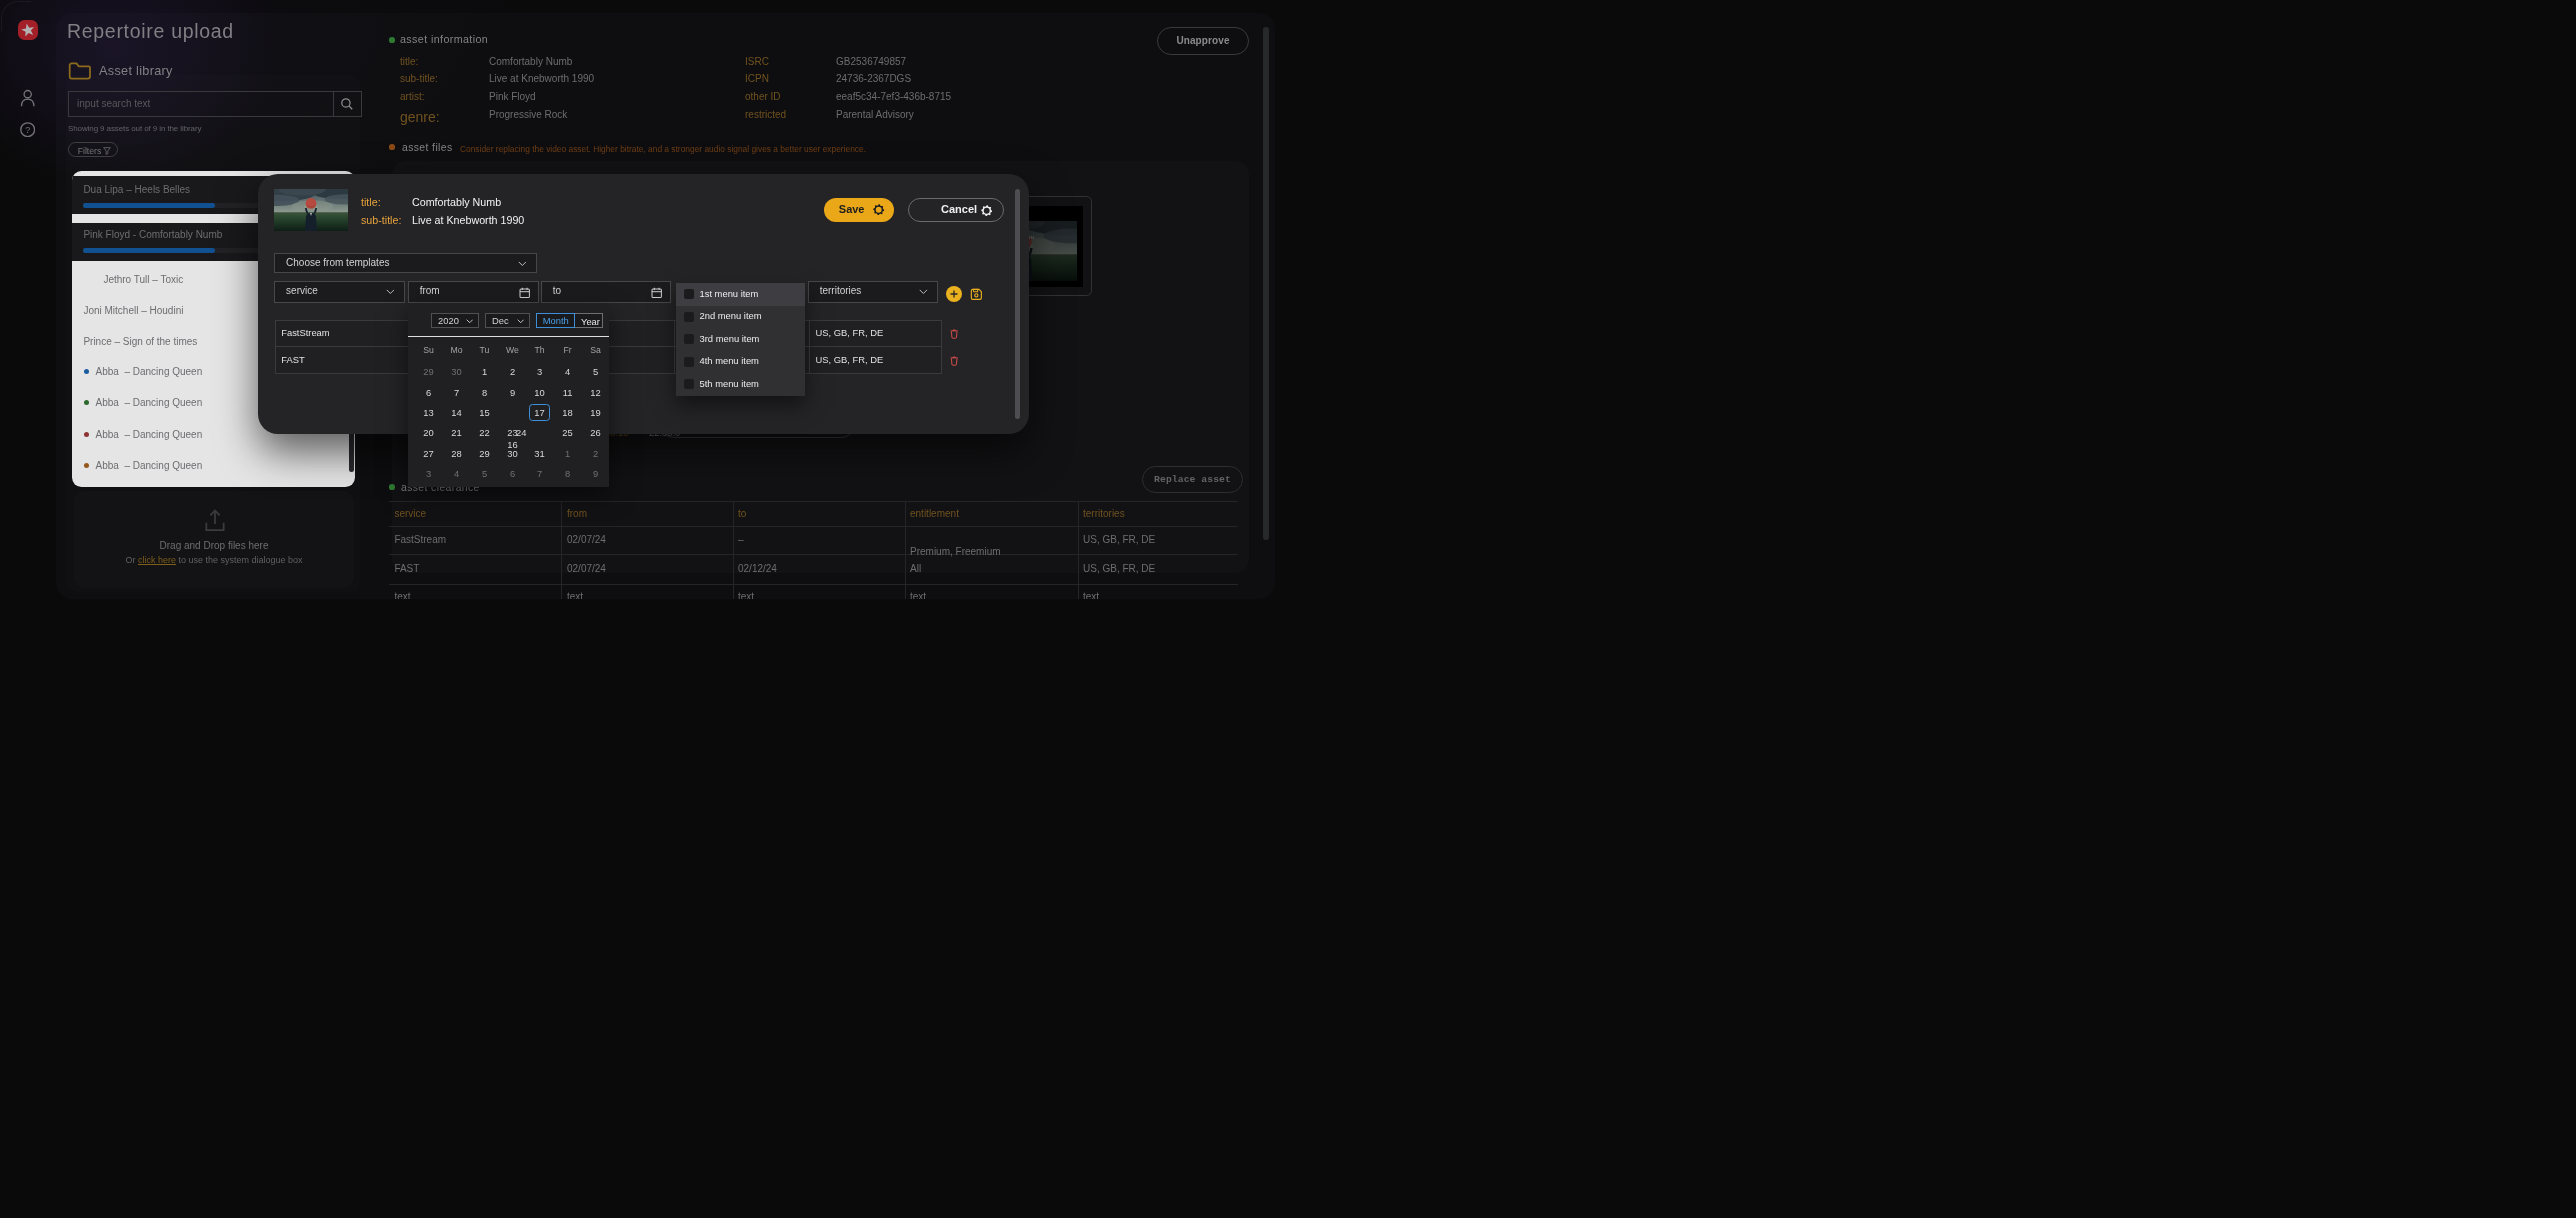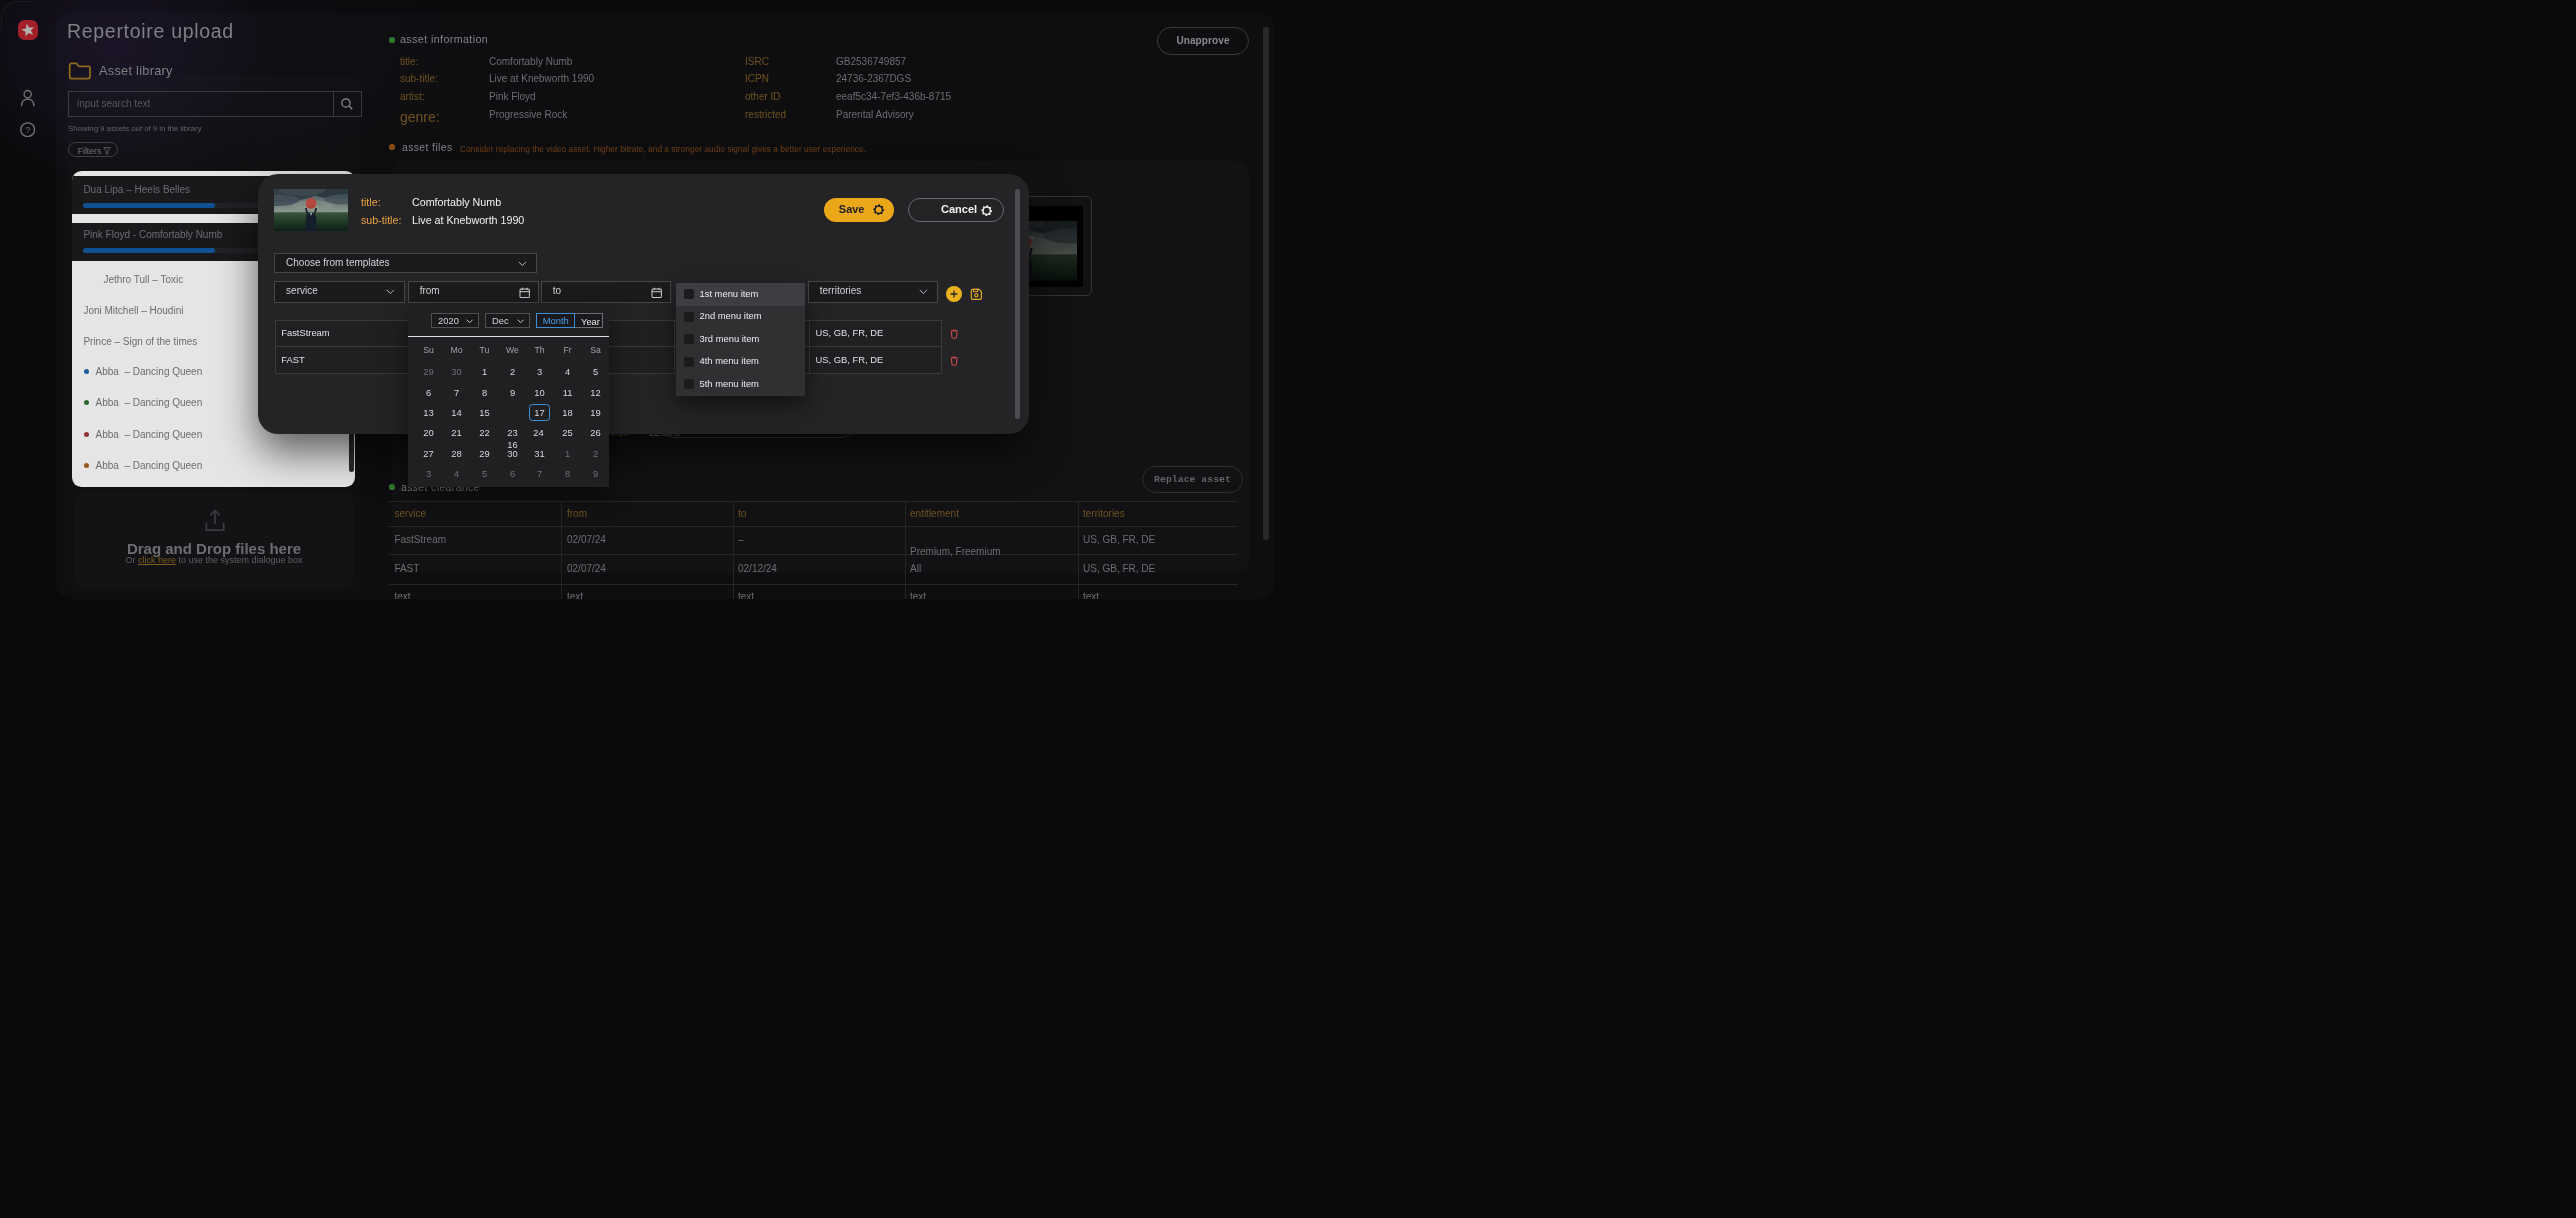--- a/index.html
+++ b/index.html
@@ -80,21 +80,21 @@
   <div class="abs" style="left:23.5px; top:289px; font-size:10px; color:#6d6d71;">Abba&nbsp; – Dancing Queen</div>
   <div class="abs" style="left:277px; top:261px; width:5px; height:40px; background:#2a2a2e; border-radius:2.7px;"></div>
 </div>
 
 <div class="abs z3" style="left:74px; top:491px; width:280px; height:97px; background:#131315; border-radius:10.7px;">
   <svg class="abs" style="left:129px; top:17.4px;" width="24" height="25.5" viewBox="0 0 36 38">
     <path d="M5 22 L5 33 L31 33 L31 22" fill="none" stroke="#3c3c40" stroke-width="2.6"></path>
     <line x1="18" y1="4" x2="18" y2="24" stroke="#3c3c40" stroke-width="2.6"></line>
     <path d="M11 11 L18 3.5 L25 11" fill="none" stroke="#3c3c40" stroke-width="2.6"></path>
   </svg>
-  <div class="abs" style="left:0; top:49px; width:280px; text-align:center; font-size:15px; font-weight:bold; color:#6e6e72;">Drag and Drop files here</div>
+  <div class="abs" style="left:0; top:49px; width:280px; text-align:center; font-size:10px; font-weight:normal; color:#6e6e72;">Drag and Drop files here</div>
   <div class="abs" style="left:0; top:64px; width:280px; text-align:center; font-size:9px; color:#606064;">Or <span style="color:#7d5e1b; text-decoration:underline;">click here</span> to use the system dialogue box</div>
 </div>
 
 <div class="abs z3" style="left:389px; top:37px; width:5.7px; height:5.7px; border-radius:50%; background:#2f7a33;"></div>
 <div class="abs z3" style="left:400px; top:33px; font-size:10.7px; letter-spacing:0.4px; color:#838387;">asset information</div>
 <div class="abs z3" style="left:400px; top:56px; font-size:10px; color:#70521f;">title:</div>
 <div class="abs z3" style="left:489px; top:56px; font-size:10px; color:#6d6d71;">Comfortably Numb</div>
 <div class="abs z3" style="left:400px; top:73px; font-size:10px; color:#70521f;">sub-title:</div>
 <div class="abs z3" style="left:489px; top:73px; font-size:10px; color:#6d6d71;">Live at Knebworth 1990</div>
 <div class="abs z3" style="left:400px; top:91px; font-size:10px; color:#70521f;">artist:</div>
@@ -363,21 +363,21 @@
   <div class="abs" style="left:63px; top:104px; width:27px; text-align:center; font-size:9.4px; color:#d8d8dc;">15</div>
   <div class="abs" style="left:91px; top:104px; width:27px; text-align:center; font-size:9.4px; color:#d8d8dc;margin-top:32px;">16</div>
   <div class="abs" style="left:118px; top:104px; width:27px; text-align:center; font-size:9.4px; color:#d8d8dc;">17</div>
   <div class="abs" style="left:121px; top:101px; width:21px; height:17.4px; border:1px solid #3f8fd8; border-radius:3.4px;"></div>
   <div class="abs" style="left:146px; top:104px; width:27px; text-align:center; font-size:9.4px; color:#d8d8dc;">18</div>
   <div class="abs" style="left:174px; top:104px; width:27px; text-align:center; font-size:9.4px; color:#d8d8dc;">19</div>
   <div class="abs" style="left:7px; top:124px; width:27px; text-align:center; font-size:9.4px; color:#d8d8dc;">20</div>
   <div class="abs" style="left:35px; top:124px; width:27px; text-align:center; font-size:9.4px; color:#d8d8dc;">21</div>
   <div class="abs" style="left:63px; top:124px; width:27px; text-align:center; font-size:9.4px; color:#d8d8dc;">22</div>
   <div class="abs" style="left:91px; top:124px; width:27px; text-align:center; font-size:9.4px; color:#d8d8dc;">23</div>
-  <div class="abs" style="left:117px; top:124px; width:27px; text-align:center; font-size:9.4px; color:#d8d8dc;">24</div>
+  <div class="abs" style="left:108px; top:124px; width:27px; font-size:9.4px; color:#d8d8dc;">24</div>
   <div class="abs" style="left:146px; top:124px; width:27px; text-align:center; font-size:9.4px; color:#d8d8dc;">25</div>
   <div class="abs" style="left:174px; top:124px; width:27px; text-align:center; font-size:9.4px; color:#d8d8dc;">26</div>
   <div class="abs" style="left:7px; top:145px; width:27px; text-align:center; font-size:9.4px; color:#d8d8dc;">27</div>
   <div class="abs" style="left:35px; top:145px; width:27px; text-align:center; font-size:9.4px; color:#d8d8dc;">28</div>
   <div class="abs" style="left:63px; top:145px; width:27px; text-align:center; font-size:9.4px; color:#d8d8dc;">29</div>
   <div class="abs" style="left:91px; top:145px; width:27px; text-align:center; font-size:9.4px; color:#d8d8dc;">30</div>
   <div class="abs" style="left:118px; top:145px; width:27px; text-align:center; font-size:9.4px; color:#d8d8dc;">31</div>
   <div class="abs" style="left:146px; top:145px; width:27px; text-align:center; font-size:9.4px; color:#717175;">1</div>
   <div class="abs" style="left:174px; top:145px; width:27px; text-align:center; font-size:9.4px; color:#717175;">2</div>
   <div class="abs" style="left:7px; top:165px; width:27px; text-align:center; font-size:9.4px; color:#717175;">3</div>

